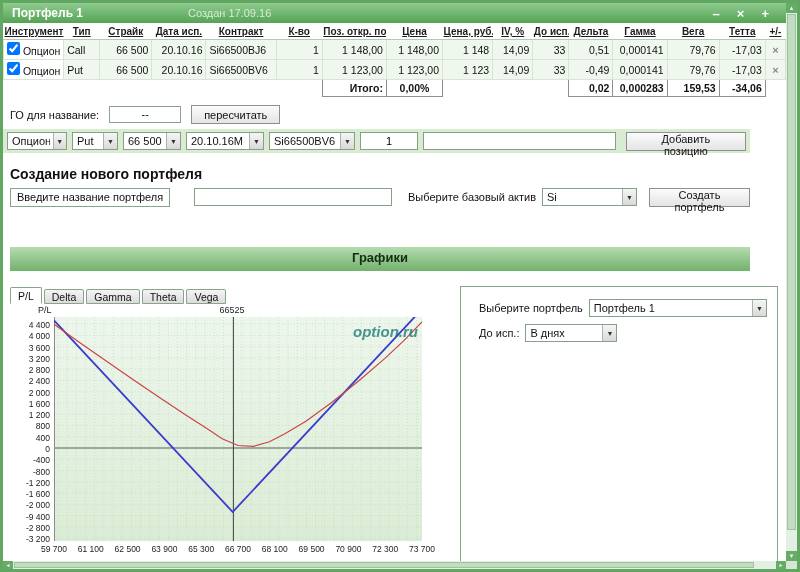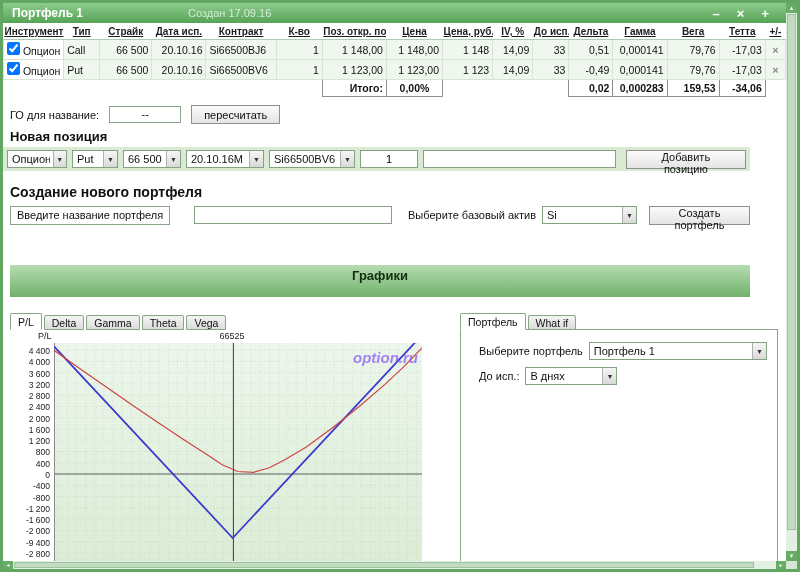--- a/index.html
+++ b/index.html
@@ -56,34 +56,34 @@
   .sel .arr{width:14px;align-self:stretch;background:linear-gradient(#f5f5f5,#d9d9d9);border-left:1px solid #b0b0b0;display:flex;align-items:center;justify-content:center;font-size:7px;color:#333;margin-left:3px;}
   .w60{width:60px;}.w46{width:46px;}.w58{width:58px;}.w78{width:78px;}.w86{width:86px;}.w95{width:95px;}.w92{width:92px;}
   input.txt{border:1px solid #86a086;height:18px;font-size:11px;padding:0 3px;font-family:inherit;background:#fff;}
   .qty{width:58px;text-align:center;}
   .price{width:195px;}
   .flex-gap{flex:1;}
   .name-label-box{border:1px solid #8aa48a;height:19px;line-height:17px;padding:0 6px;background:#fff;white-space:nowrap;flex:none;margin-right:18px;}
   .name-input{width:248px;height:19px;}
   .asset-label{margin-left:10px;white-space:nowrap;}
 
-  .charts-bar{margin:40px 36px 0 7px;height:32px;background:linear-gradient(180deg,#b5dcb0,#72b16c);text-align:center;font-weight:bold;font-size:13px;line-height:22px;color:#12300f;}
+  .charts-bar{margin:40px 36px 0 7px;height:24px;background:linear-gradient(180deg,#b5dcb0,#72b16c);text-align:center;font-weight:bold;font-size:13px;line-height:22px;color:#12300f;}
 
   .charts-area{display:flex;margin:16px 0 0 7px;gap:12px;}
   .chart-panel{width:438px;}
   .right-panel{width:318px;}
   .tabs{display:flex;align-items:flex-end;}
   .tab{height:15px;line-height:15px;padding:0 7px;border:1px solid #8aa48a;background:linear-gradient(#f4f4f4,#dcdcdc);font-size:10.5px;margin-right:2px;border-radius:2px 2px 0 0;cursor:default;}
   .tab.active{background:#fff;height:17px;line-height:17px;position:relative;z-index:2;border-bottom:1px solid #fff;}
 
   .chart-wrap{position:relative;height:248px;margin-top:1px;}
   svg.plot{position:absolute;left:44px;top:12px;background:linear-gradient(180deg,#edf6ec,#dbecd6);}
   .pl-label{position:absolute;left:28px;top:0;font-size:9px;color:#222;}
   .marker-label{position:absolute;top:0;font-size:9px;color:#222;}
-  .watermark{position:absolute;right:30px;top:18px;font-size:15px;font-weight:bold;font-style:italic;color:#8b5cf6;opacity:.75;z-index:3;}
+  .watermark{position:absolute;right:30px;top:18px;font-size:15px;font-weight:bold;font-style:italic;color:#0f766e;opacity:.75;z-index:3;}
   .ytick{position:absolute;left:0;width:40px;text-align:right;font-size:8.5px;color:#222;}
   .xtick{position:absolute;width:40px;text-align:center;font-size:8.5px;color:#222;}
 
   .panel-box{border:1px solid #8aa48a;background:#fff;height:278px;position:relative;padding:12px 10px;margin-top:-1px;}
   .pb-row{display:flex;align-items:center;margin-bottom:7px;gap:6px;padding-left:8px;}
   .pb-label{white-space:nowrap;}
   .pb-row .grow{flex:1;}
 </style>
 </head>
 <body>
@@ -196,21 +196,20 @@
         </tr>
       </tbody>
     </table>
 
     <div class="go-row">
       <span class="go-label">ГО для название:</span>
       <span class="go-box">--</span>
       <button class="btn">пересчитать</button>
     </div>
 
-    <div class="np-heading">Новая позиция</div>
     <div class="np-row">
       <span class="sel w60">
           <span class="sel-t">Опцион</span>
           <span class="arr">▼</span>
         </span>
       <span class="sel w46">
           <span class="sel-t">Put</span>
           <span class="arr">▼</span>
         </span>
       <span class="sel w58">
@@ -356,24 +355,20 @@
             <div class="xtick" style="left: 244.8px; top: 239px;">68 100</div>
             <div class="xtick" style="left: 281.6px; top: 239px;">69 500</div>
             <div class="xtick" style="left: 318.4px; top: 239px;">70 900</div>
             <div class="xtick" style="left: 355.2px; top: 239px;">72 300</div>
             <div class="xtick" style="left: 392px; top: 239px;">73 700</div>
           </div>
 
       </div>
 
       <div class="right-panel">
-        <div class="tabs">
-          <span class="tab active">Портфель</span>
-          <span class="tab">What if</span>
-        </div>
         <div class="panel-box">
           <div class="pb-row">
             <span class="pb-label">Выберите портфель</span>
             <span class="sel grow">
                 <span class="sel-t">Портфель 1</span>
                 <span class="arr">▼</span>
               </span>
           </div>
           <div class="pb-row">
             <span class="pb-label">До исп.:</span>

